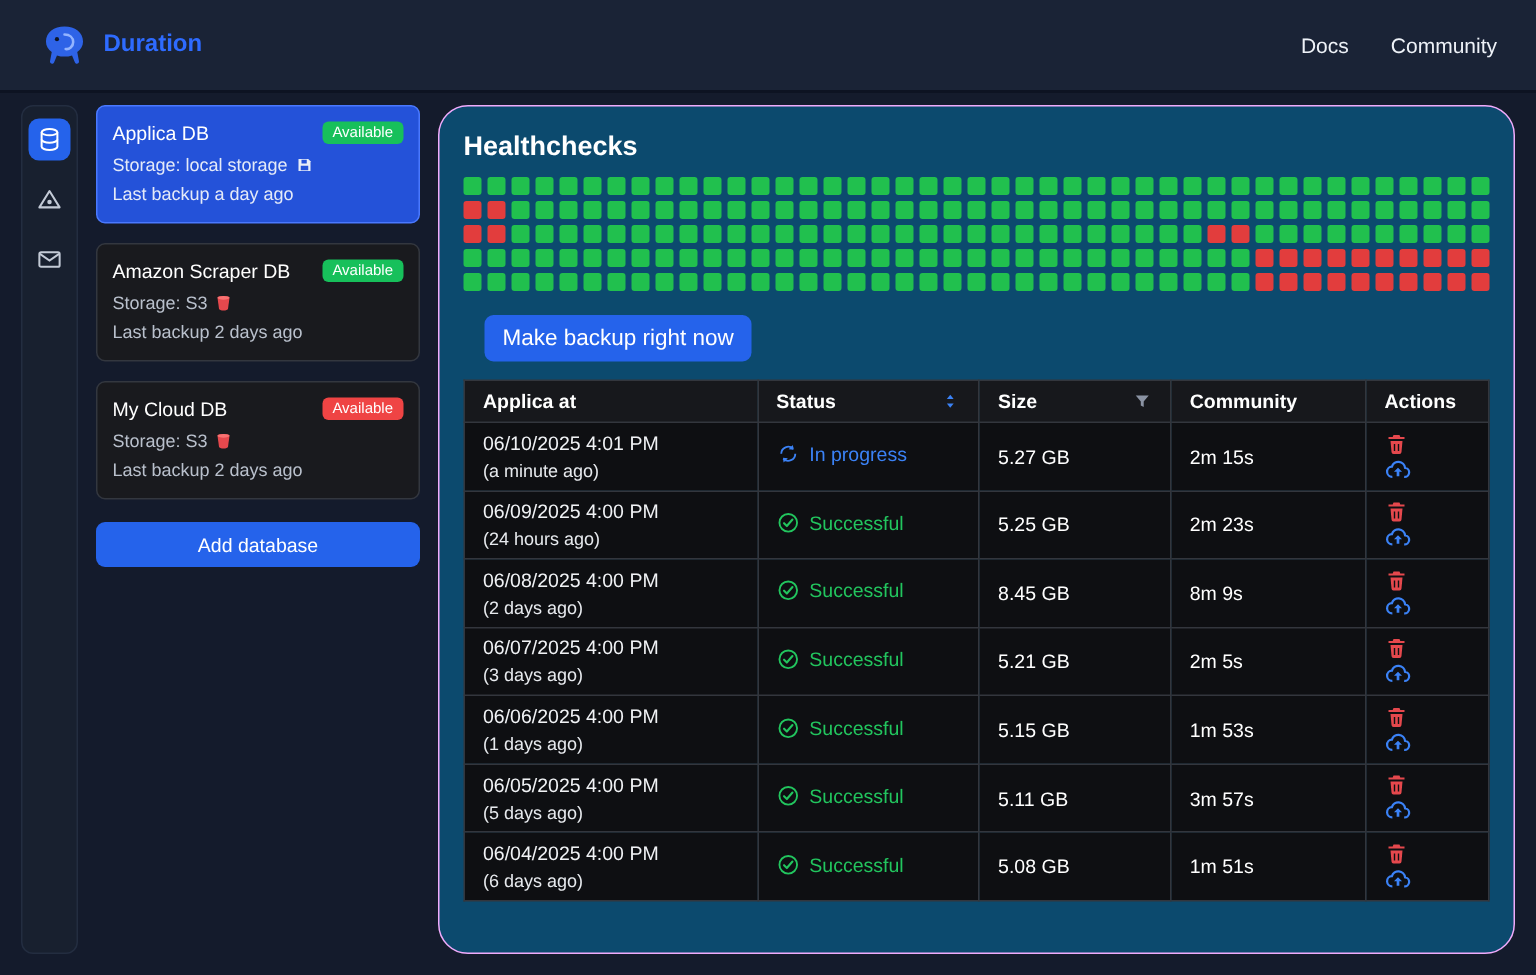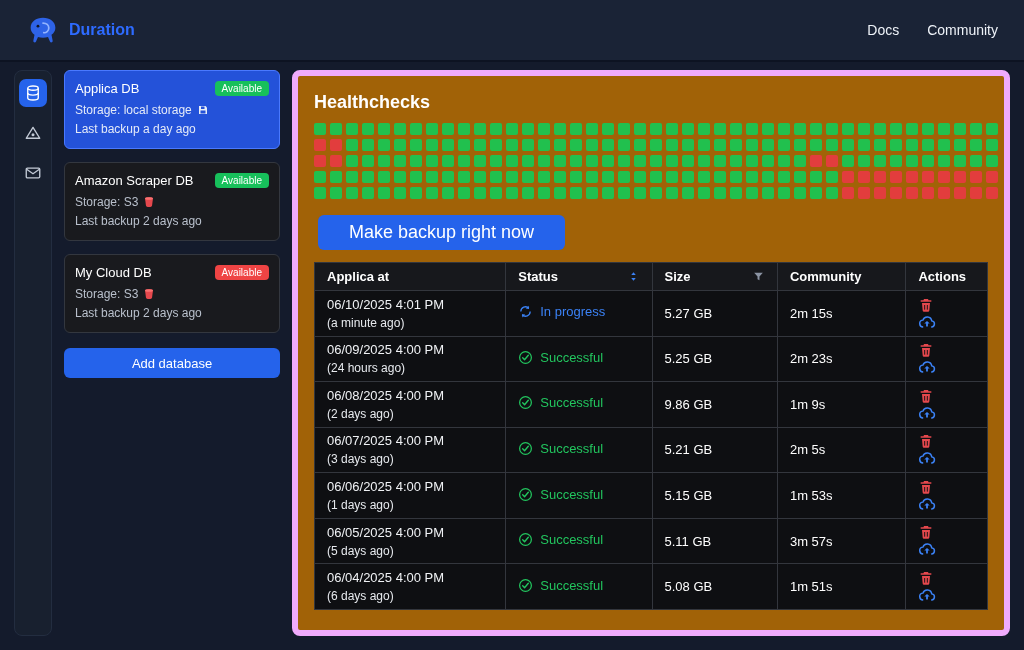--- a/index.html
+++ b/index.html
@@ -65,36 +65,36 @@
     margin-top: 2px;
     background: #2563eb; color: #fff;
     border: none; border-radius: 6px;
     height: 30px; font-size: 13px; cursor: pointer;
     font-family: inherit;
   }
 
   
   .main {
     flex: 1;
-    background: #a16207;
-    border: 6px solid #f0abfc;
-    border-radius: 8px;
+    background: #0c4a6e;
+    border: 1px solid #f0abfc;
+    border-radius: 20px;
     padding: 12px 16px;
     overflow: hidden;
   }
   .section-title { font-size: 18px; font-weight: bold; margin: 4px 0 10px; }
 
   .hc-grid { display: grid; gap: 4px; margin-bottom: 14px; }
   .hc-cell { width: 12px; height: 12px; border-radius: 2px; }
 
   .primary {
     background: #2563eb; color: #fff;
     border: none; border-radius: 6px;
-    padding: 7px 31px; font-size: 18px;
-    cursor: pointer; margin: 2px 4px 12px;
+    padding: 7px 12px; font-size: 15px;
+    cursor: pointer; margin: 2px 14px 12px;
     font-family: inherit;
   }
 
   
   table { width: 100%; border-collapse: collapse; border: 1px solid #3b3e45; }
   th, td { border: 1px solid #33363d; text-align: left; padding: 5px 12px; font-size: 13px; }
   thead th { background: #17181c; font-weight: bold; height: 28px; }
   td { height: 44px; background: #0e0f12; }
   .th-flex { display: flex; align-items: center; justify-content: space-between; gap: 6px; }
   .dt { font-size: 13px; color: #f0f2f5; }
@@ -547,22 +547,22 @@
             </td>
             <td><span class="status" style="color: rgb(34, 197, 94);">
                 <span class="sicon">
                   <svg viewBox="0 0 24 24" width="15" height="15">
                     <circle cx="12" cy="12" r="9.4" fill="none" stroke="#22c55e" stroke-width="2"></circle>
                     <path fill="none" stroke="#22c55e" stroke-width="2.2" stroke-linecap="round" stroke-linejoin="round" d="M7.5 12.5l3 3 6-7"></path>
                   </svg>
                 </span>
                 <span>Successful</span>
               </span></td>
-            <td>9.86 GB</td>
-            <td>1m 9s</td>
+            <td>8.45 GB</td>
+            <td>8m 9s</td>
             <td><span class="act">
                 <span style="display:inline-flex">
                   <svg viewBox="0 0 24 24" width="16" height="16">
                     <path fill="#e5484d" d="M9 3h6l.8 2H20v2H4V5h4.2z"></path>
                     <path fill="#e5484d" d="M6 9h12l-1 11.1a2 2 0 0 1-2 1.9H9a2 2 0 0 1-2-1.9z"></path>
                     <path stroke="#0e0f12" stroke-width="1.4" fill="none" d="M10 12v7M14 12v7"></path>
                   </svg>
                 </span>
               </span><span class="act">
                 <span style="display:inline-flex">

